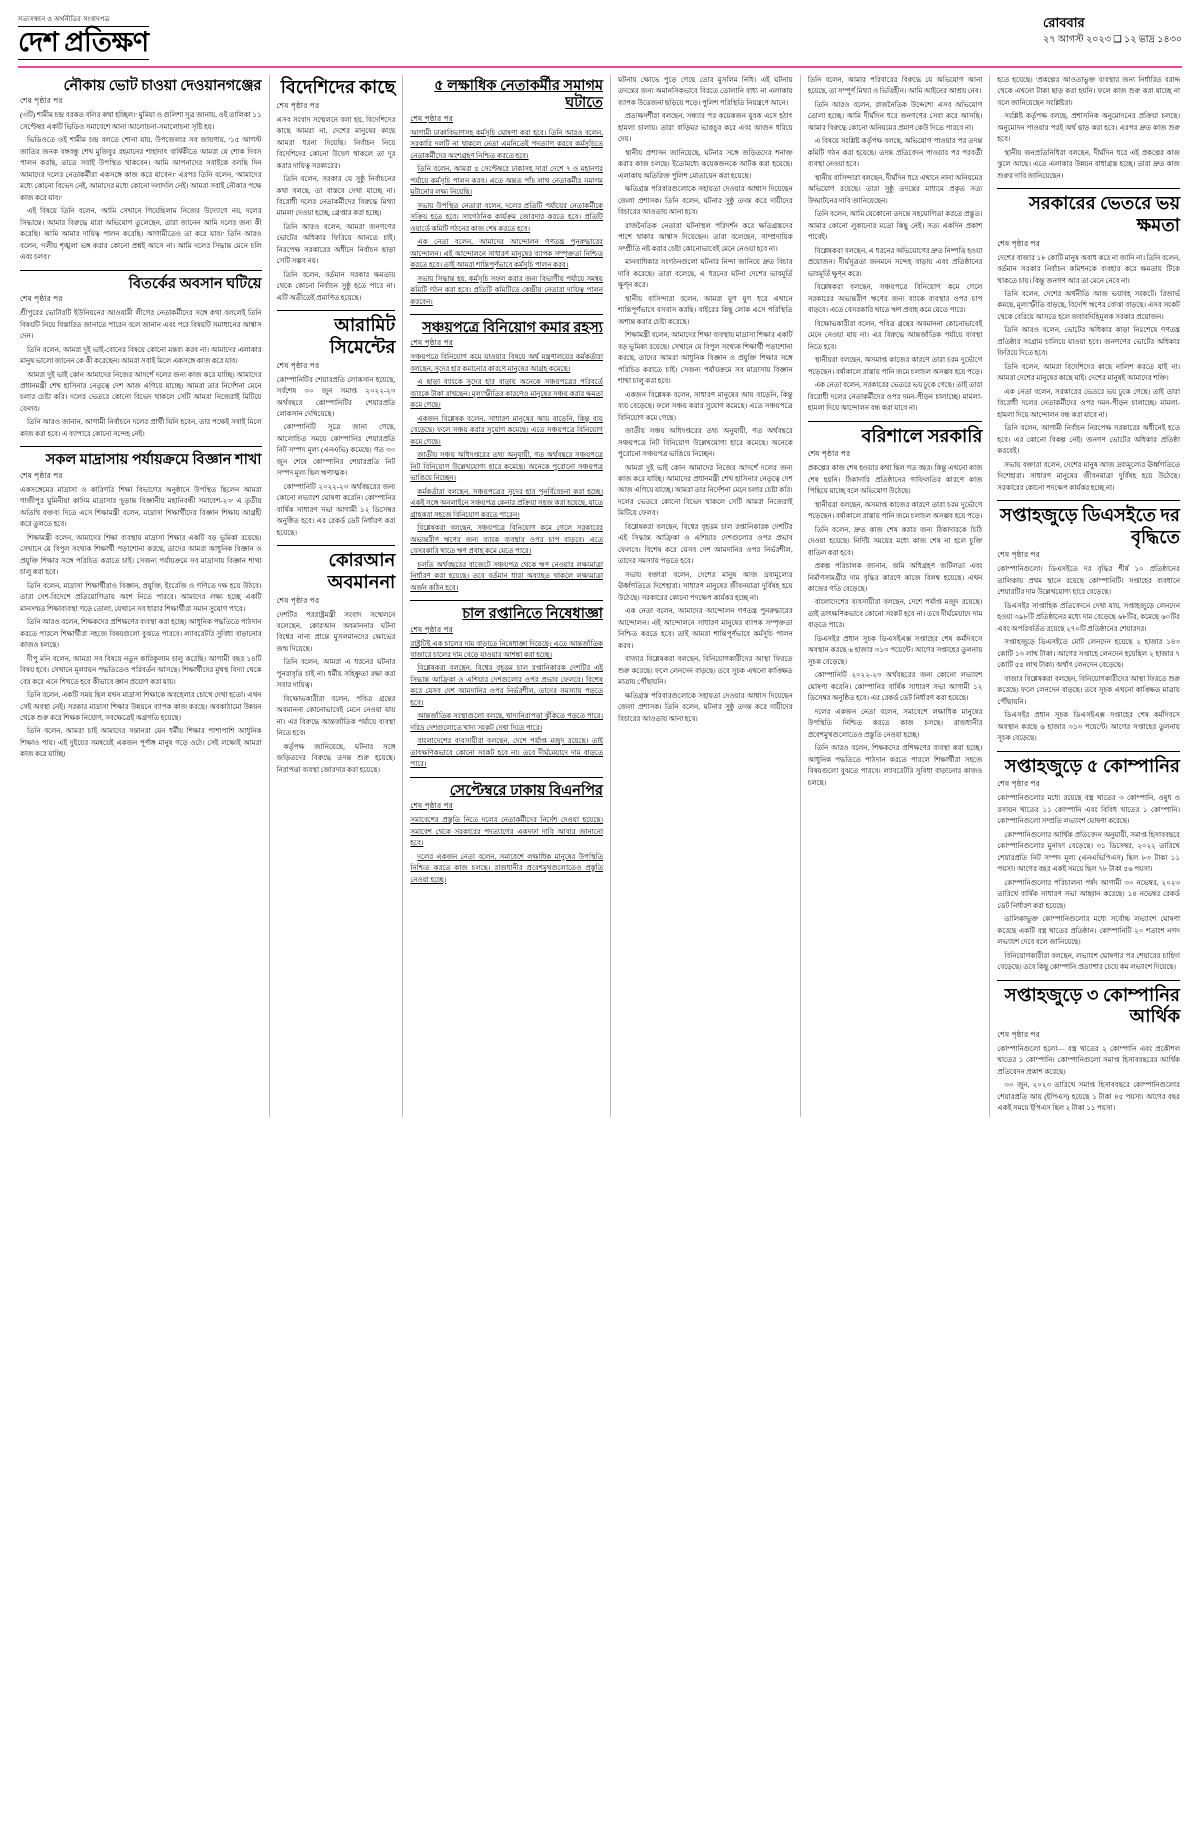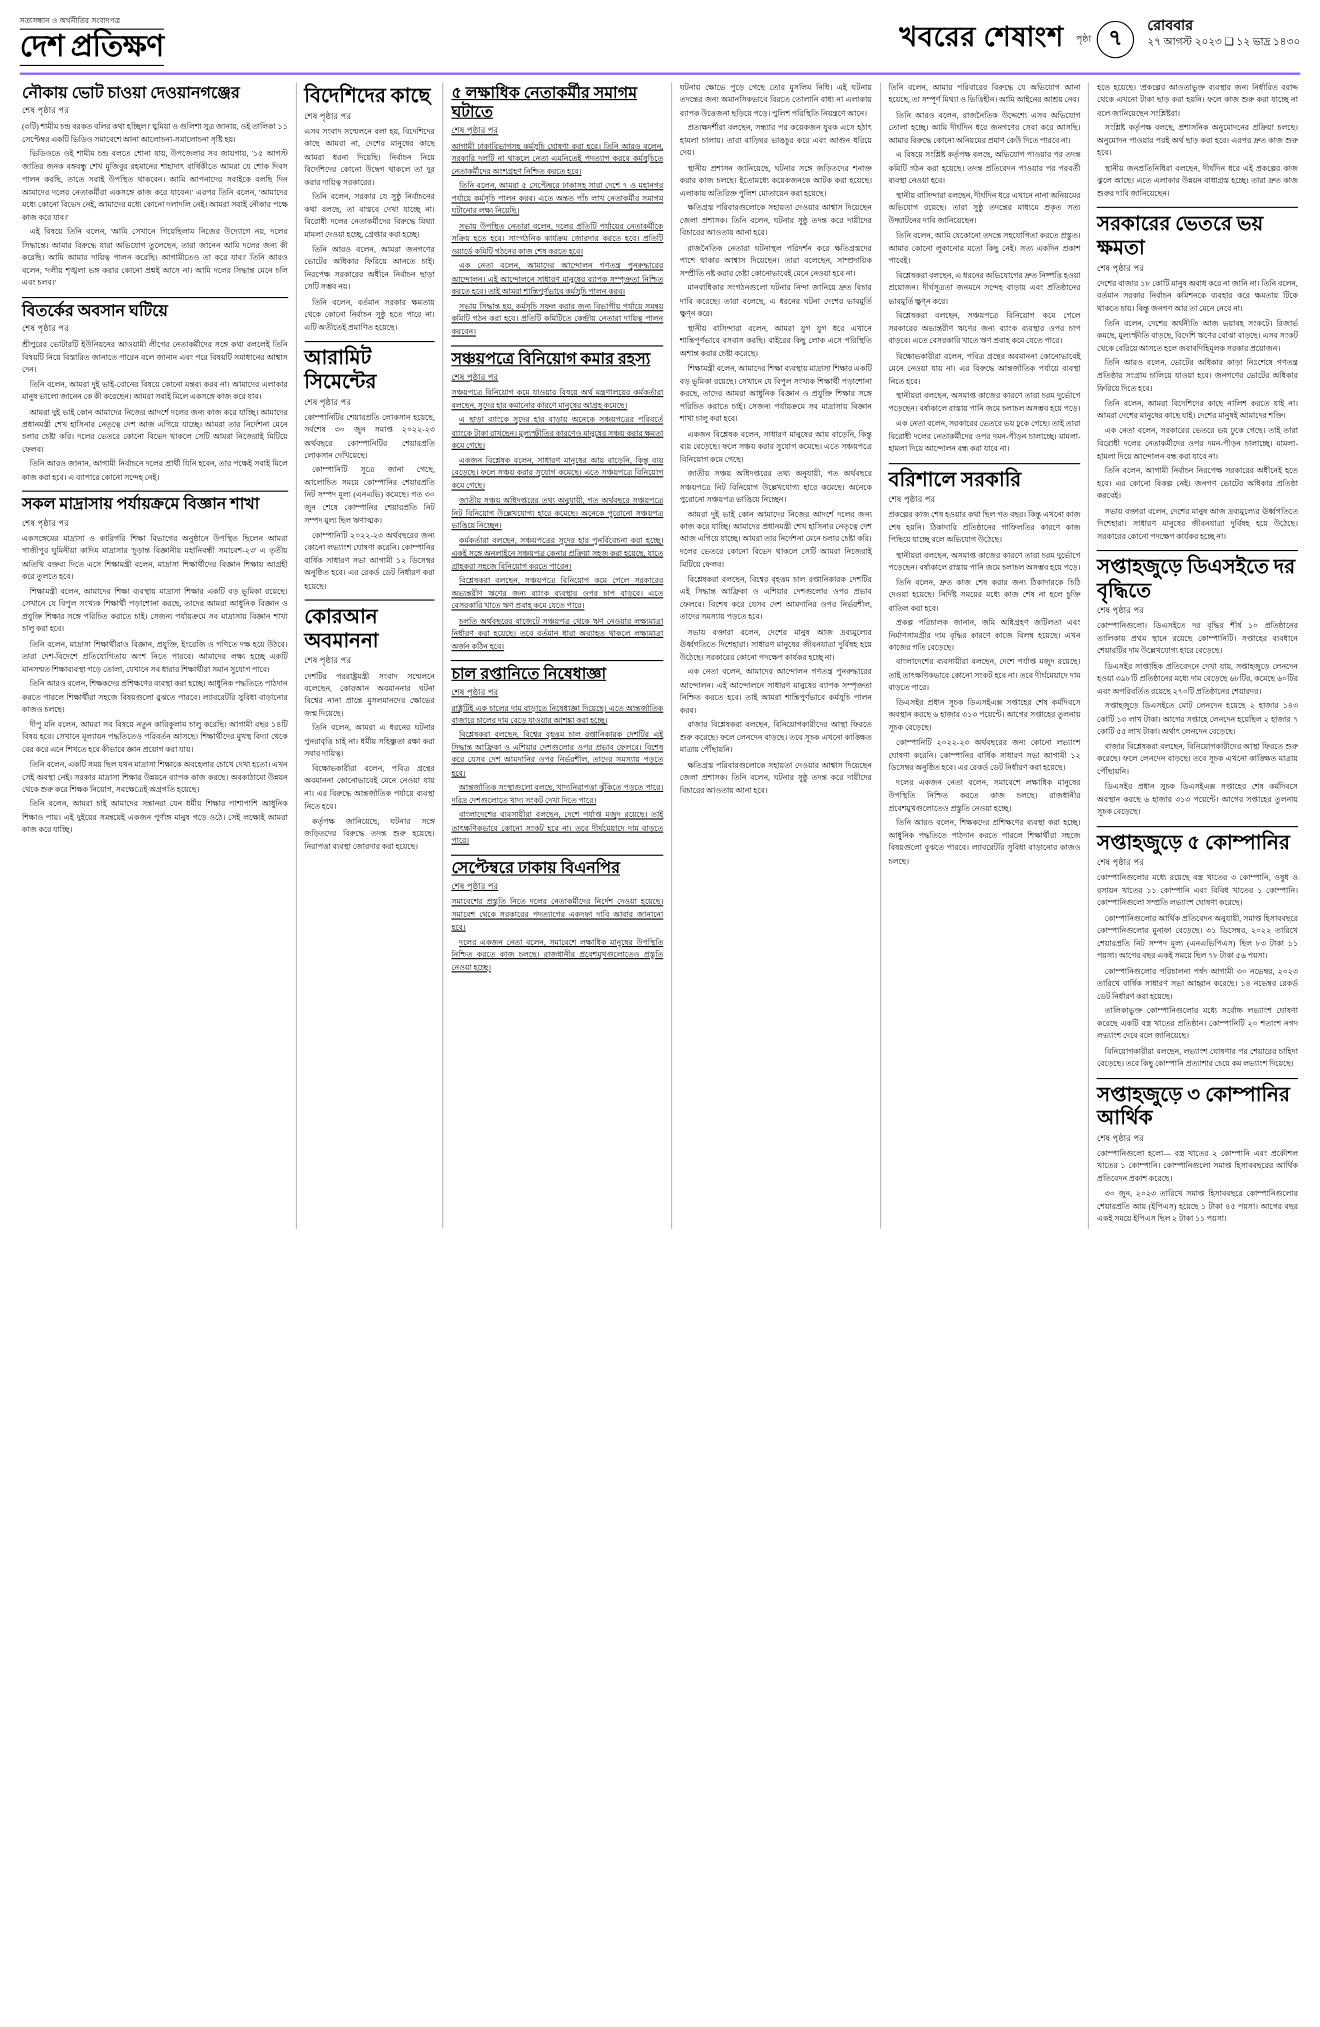--- a/index.html
+++ b/index.html
@@ -19,21 +19,21 @@
     padding: 14px 18px 10px 18px;
     position: relative;
     background: #fff;
   }
 
   
   .masthead {
     display: flex;
     align-items: flex-start;
     justify-content: space-between;
-    border-bottom: 2px solid #8b5cf6;
+    border-bottom: 2px solid #ec4899;
     padding-bottom: 6px;
   }
   .logo-wrap { display: flex; flex-direction: column; }
   .logo-tag {
     font-size: 6.5px;
     letter-spacing: .2px;
     margin-bottom: 1px;
     font-family: "Liberation Sans", sans-serif;
   }
   .logo-main {
@@ -99,21 +99,21 @@
   .col:first-child { padding-left: 2px; }
   .c1 { width: 252px; }
   .c2 { width: 134px; }
   .c3 { width: 208px; text-decoration: underline; }
   .c4 { width: 190px; }
   .c5 { width: 190px; }
   .c6 { width: 192px; }
 
   
   .headline {
-    text-align: left;
+    text-align: right;
     font-weight: bold;
     line-height: 1.2;
     margin: 2px 0 1px 0;
   }
   .h-lg { font-size: 14.5px; }
   .h-md { font-size: 18px; }
   .jump {
     font-size: 7.5px;
     margin: 0 0 3px 0;
     letter-spacing: .2px;
@@ -139,27 +139,20 @@
 <body>
 
 <div class="page">
 
   <div class="masthead">
     <div class="logo-wrap">
       <div class="logo-tag">সত্যসন্ধান ও অর্থনীতির সংবাদপত্র</div>
       <div class="logo-main">দেশ প্রতিক্ষণ</div>
     </div>
 
-    <div class="head-center">
-      <div class="section-title">খবরের শেষাংশ</div>
-      <div class="page-badge-group">
-        <div class="page-badge-side">পৃষ্ঠা</div>
-        <div class="page-badge">৭</div>
-      </div>
-    </div>
 
     <div class="head-right">
       <div class="day">রোববার</div>
       <div>২৭ আগস্ট ২০২৩  ❑  ১২ ভাদ্র ১৪৩০</div>
     </div>
   </div>
 
   <div class="columns">
 
     <div class="col c1">

